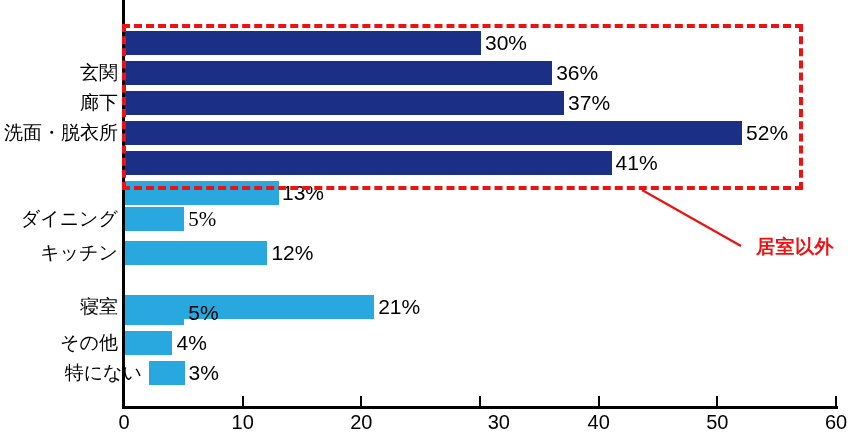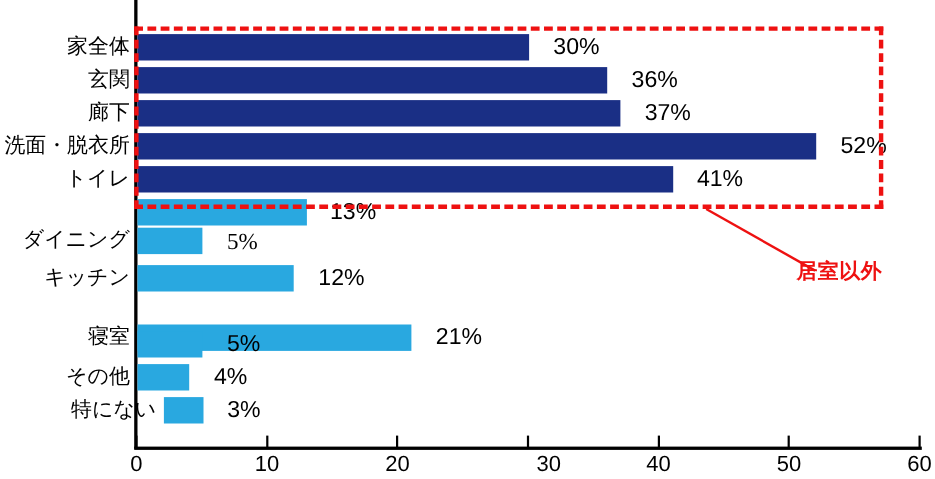--- a/index.html
+++ b/index.html
@@ -95,21 +95,21 @@
   .bar.light { background: #29a8e0; }
 
   .bar-value {
     position: absolute;
     top: 0;
     height: 30px;
     line-height: 30px;
     font-size: 21px;
     color: #000000;
     white-space: nowrap;
-    padding-left: 22px;
+    padding-left: 4px;
     text-align: right;
   }
 
   
   .highlight-box {
     position: absolute;
     left: 122px;
     top: 24px;
     width: 681px;
     height: 166px;
@@ -122,21 +122,21 @@
   .annotation-svg {
     position: absolute;
     left: 0;
     top: 0;
     width: 850px;
     height: 435px;
     pointer-events: none;
   }
   .annotation-label {
     position: absolute;
-    left: 724px;
+    left: 756px;
     top: 234px;
     font-size: 19px;
     font-weight: bold;
     color: #ee1111;
     white-space: nowrap;
     letter-spacing: 0.5px;
   }
 </style>
 </head>
 <body>
@@ -160,41 +160,39 @@
         <div class="x-tick" style="left: 597.667px;"></div>
         <div class="x-tick-label" style="left: 598.667px;">40</div>
         <div class="x-tick" style="left: 716.333px;"></div>
         <div class="x-tick-label" style="left: 717.333px;">50</div>
         <div class="x-tick" style="left: 835px;"></div>
         <div class="x-tick-label" style="left: 836px;">60</div>
       </div>
 
     <div id="rows-container">
         <div class="row" style="top: 28px;">
-          <div class="row-label">家全体</div>
           <div class="bar dark" style="width: 356px;"></div>
           <div class="bar-value" style="left: 481px;">30%</div>
         </div>
         <div class="row" style="top: 58px;">
           <div class="row-label">玄関</div>
           <div class="bar dark" style="width: 427.2px;"></div>
           <div class="bar-value" style="left: 552.2px;">36%</div>
         </div>
         <div class="row" style="top: 88px;">
           <div class="row-label">廊下</div>
           <div class="bar dark" style="width: 439.067px;"></div>
           <div class="bar-value" style="left: 564.067px;">37%</div>
         </div>
         <div class="row" style="top: 118px;">
           <div class="row-label">洗面・脱衣所</div>
           <div class="bar dark" style="width: 617.067px;"></div>
           <div class="bar-value" style="left: 742.067px;">52%</div>
         </div>
         <div class="row" style="top: 148px;">
-          <div class="row-label">トイレ</div>
           <div class="bar dark" style="width: 486.533px;"></div>
           <div class="bar-value" style="left: 611.533px;">41%</div>
         </div>
         <div class="row" style="top: 178px;">
           <div class="bar light" style="width: 154.267px;"></div>
           <div class="bar-value" style="left: 278px;">13%</div>
         </div>
         <div class="row" style="top: 204px; font-family: Liberation Serif, serif;">
           <div class="row-label">ダイニング</div>
           <div class="bar light" style="width: 59.3333px;"></div>

